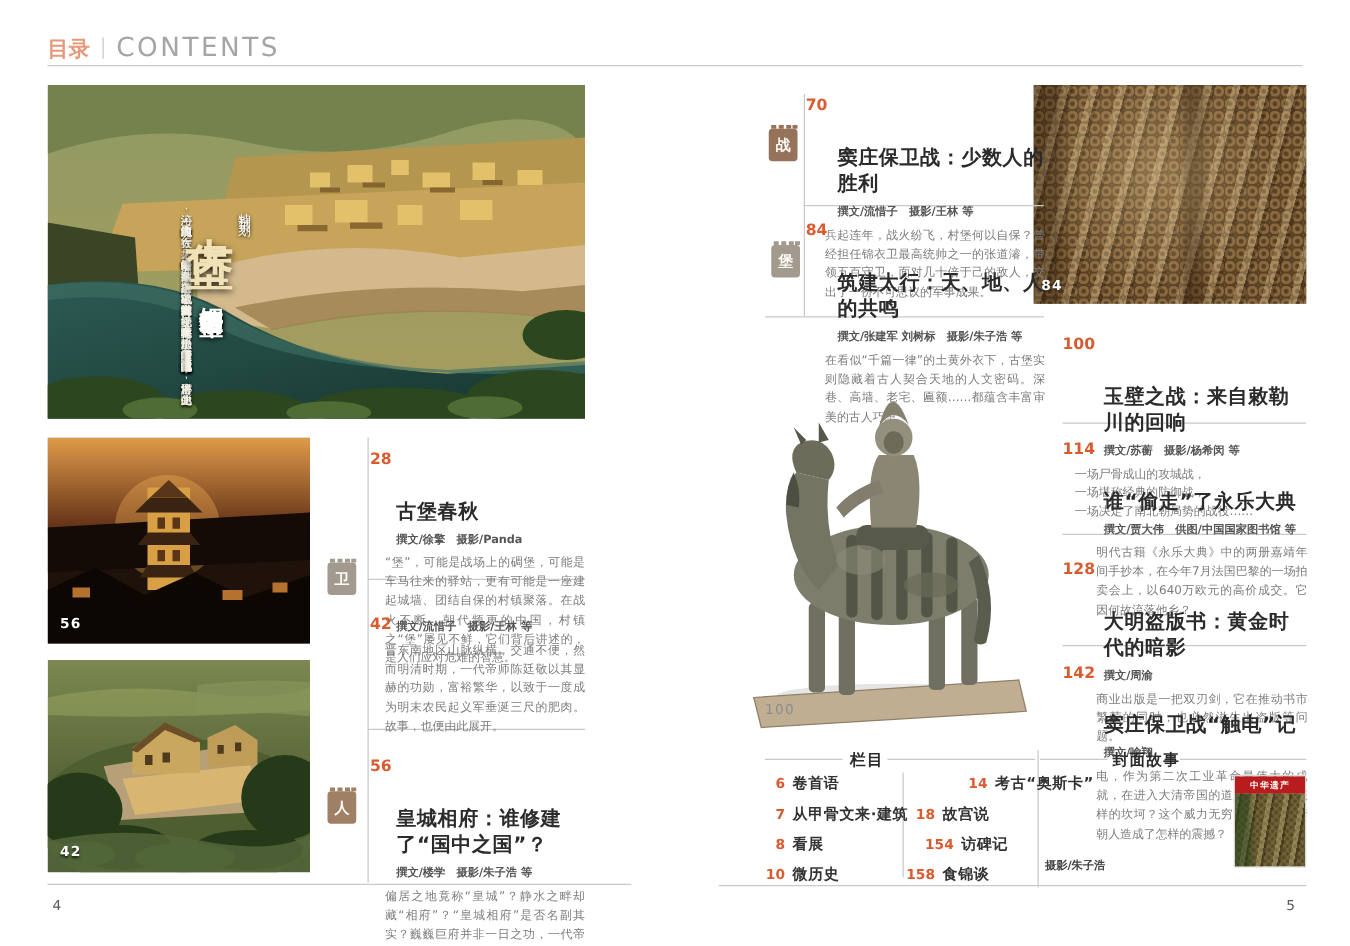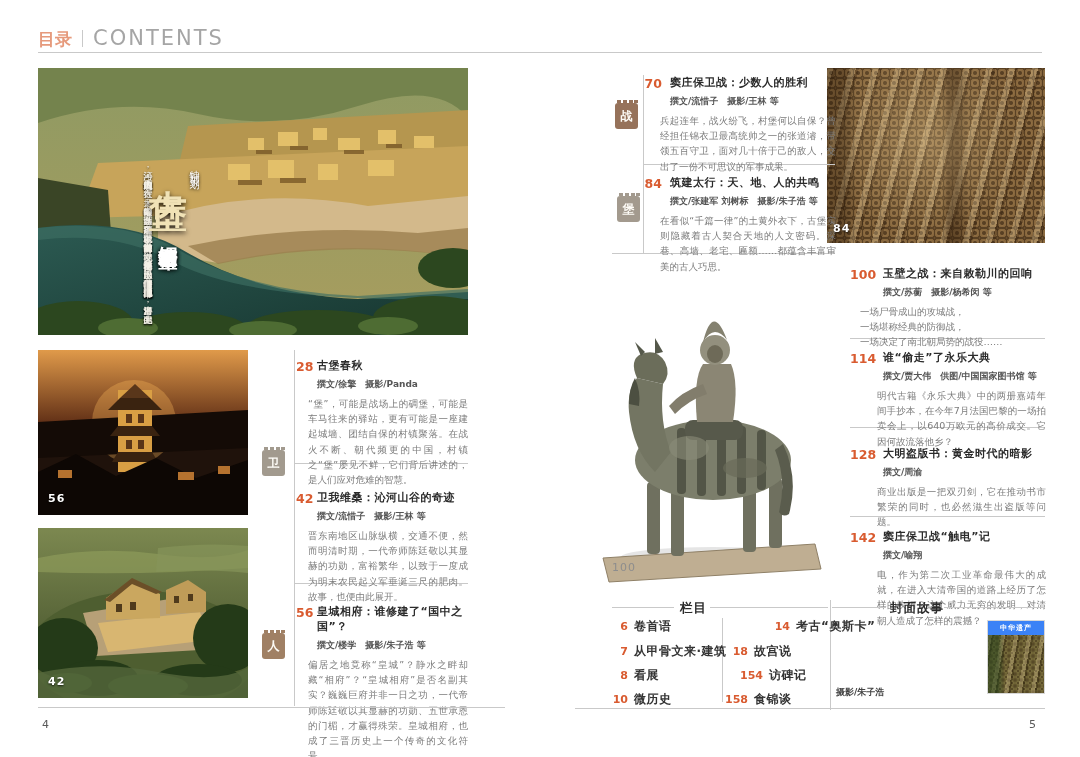--- a/index.html
+++ b/index.html
@@ -41,21 +41,21 @@
     background-image:
       radial-gradient(circle at 45% 40%, rgba(255,228,170,.30), rgba(0,0,0,0) 62%),
       linear-gradient(90deg, rgba(40,24,8,.35) 0 8%, rgba(0,0,0,0) 14% 53%, rgba(50,30,12,.45) 56% 60%, rgba(0,0,0,0) 65%),
       repeating-linear-gradient(105deg, rgba(244,214,160,.32) 0 6px, rgba(66,42,18,.34) 6px 9px, rgba(150,110,60,.18) 9px 22px),
       repeating-radial-gradient(circle at 4px 5px, rgba(33,19,7,.55) 0 1.5px, rgba(186,146,90,.28) 2.5px, rgba(0,0,0,0) 4.5px);
     background-size:auto,auto,auto,9px 10px;}
 
   
   .art{position:absolute;}
   .art .num{position:absolute;left:0;top:1px;text-align:right;color:#d95b30;font-weight:700;font-size:12.5px;}
-  .art .ttl{font-size:11px;font-weight:700;color:#2b2b2b;letter-spacing:.5px;}
+  .art .ttl{font-size:16px;font-weight:700;color:#2b2b2b;letter-spacing:.5px;margin-top:41px;}
   .art .byl{font-size:9px;font-weight:700;color:#555;margin-top:5px;}
   .art .sum{font-size:9.5px;color:#7c7c7c;line-height:1.6;margin-top:5px;text-align:justify;white-space:pre-line;}
 
   .art-l{width:172px;}
   .art-l .num{width:14px;}
   .art-l .ttl,.art-l .byl{margin-left:21px;}
   .art-l .sum{margin-left:12px;}
 
   .art-r1{width:192px;}
   .art-r1 .num{width:18px;}
@@ -80,21 +80,21 @@
   .col-entry{position:absolute;display:flex;align-items:baseline;}
   .col-num{display:inline-block;text-align:right;color:#d95b30;font-weight:700;font-size:11px;}
   .col-label{font-size:12px;font-weight:700;color:#333;margin-left:6px;letter-spacing:.5px;}
 
   
   .cover-text{position:absolute;left:836px;top:620px;width:148px;font-size:9px;color:#6f6f6f;
               line-height:1.55;text-align:justify;}
   .cover-credit{position:absolute;left:836px;top:686px;font-size:9px;font-weight:700;color:#444;}
   .cover{position:absolute;left:987px;top:620px;width:58px;height:74px;border:1px solid #d8d8d8;
          box-sizing:border-box;overflow:hidden;}
-  .cover-mast{height:14px;background:#3b82f6;color:#fff;font-size:7px;font-weight:700;
+  .cover-mast{height:14px;background:#b91c1c;color:#fff;font-size:7px;font-weight:700;
               text-align:center;line-height:14px;letter-spacing:1px;}
   .cover-img{height:60px;
     background-color:#6f6a3a;
     background-image:
       linear-gradient(90deg, rgba(40,70,30,.55) 0 18%, rgba(0,0,0,0) 30%),
       repeating-linear-gradient(100deg, rgba(235,205,150,.35) 0 4px, rgba(60,40,16,.4) 4px 6px, rgba(140,110,60,.25) 6px 13px),
       repeating-radial-gradient(circle at 3px 3px, rgba(30,18,6,.5) 0 1px, rgba(0,0,0,0) 3px);
     background-size:auto,auto,6px 6px;}
 
   .pagenum{position:absolute;font-size:11px;color:#5a5a5a;}
@@ -249,21 +249,20 @@
   <div class="seal" style="--c:#a08064;left:262px;top:633px;">人</div>
 
   <div class="art art-l" style="left:296px;top:358px;">
     <span class="num">28</span>
     <div class="ttl">古堡春秋</div>
     <div class="byl">撰文/徐擎　摄影/Panda</div>
     <div class="sum">“堡”，可能是战场上的碉堡，可能是车马往来的驿站，更有可能是一座建起城墙、团结自保的村镇聚落。在战火不断、朝代频更的中国，村镇之“堡”屡见不鲜，它们背后讲述的，是人们应对危难的智慧。</div>
   </div>
   <div class="art art-l" style="left:296px;top:490px;">
     <span class="num">42</span>
-    <div class="ttl">卫我维桑：沁河山谷的奇迹</div>
     <div class="byl">撰文/流惜子　摄影/王林 等</div>
     <div class="sum">晋东南地区山脉纵横，交通不便，然而明清时期，一代帝师陈廷敬以其显赫的功勋，富裕繁华，以致于一度成为明末农民起义军垂涎三尺的肥肉。故事，也便由此展开。</div>
   </div>
   <div class="art art-l" style="left:296px;top:604px;">
     <span class="num">56</span>
     <div class="ttl">皇城相府：谁修建了“国中之国”？</div>
     <div class="byl">撰文/楼学　摄影/朱子浩 等</div>
     <div class="sum">偏居之地竟称“皇城”？静水之畔却藏“相府”？“皇城相府”是否名副其实？巍巍巨府并非一日之功，一代帝师陈廷敬以其显赫的功勋、五世承恩的门楣，才赢得殊荣。皇城相府，也成了三晋历史上一个传奇的文化符号。</div>
   </div>
 

